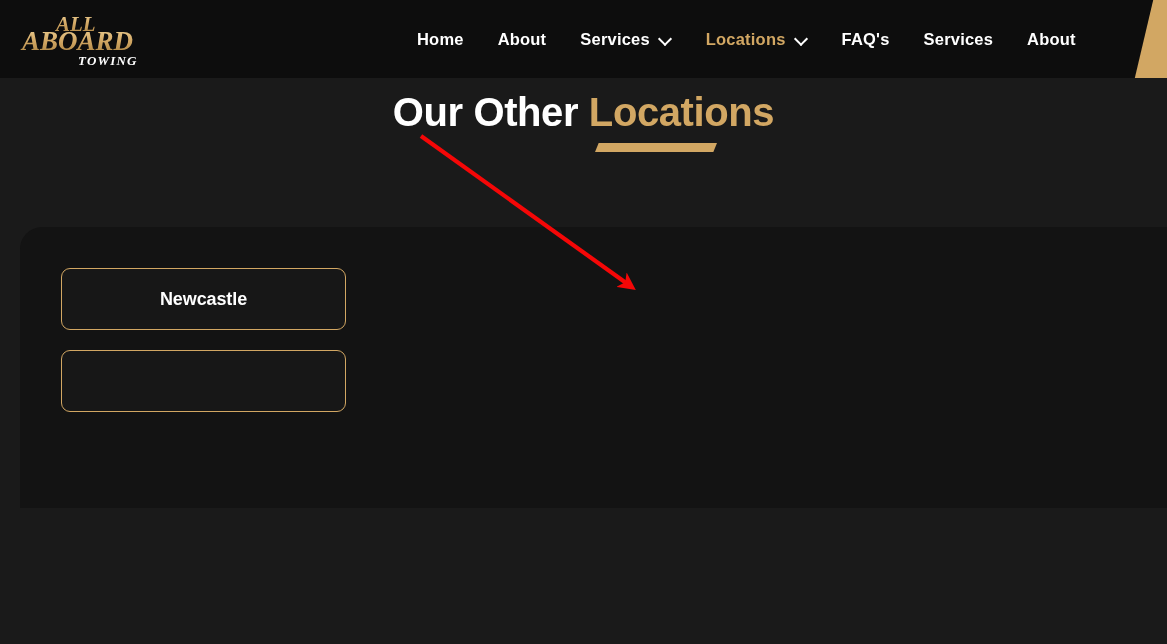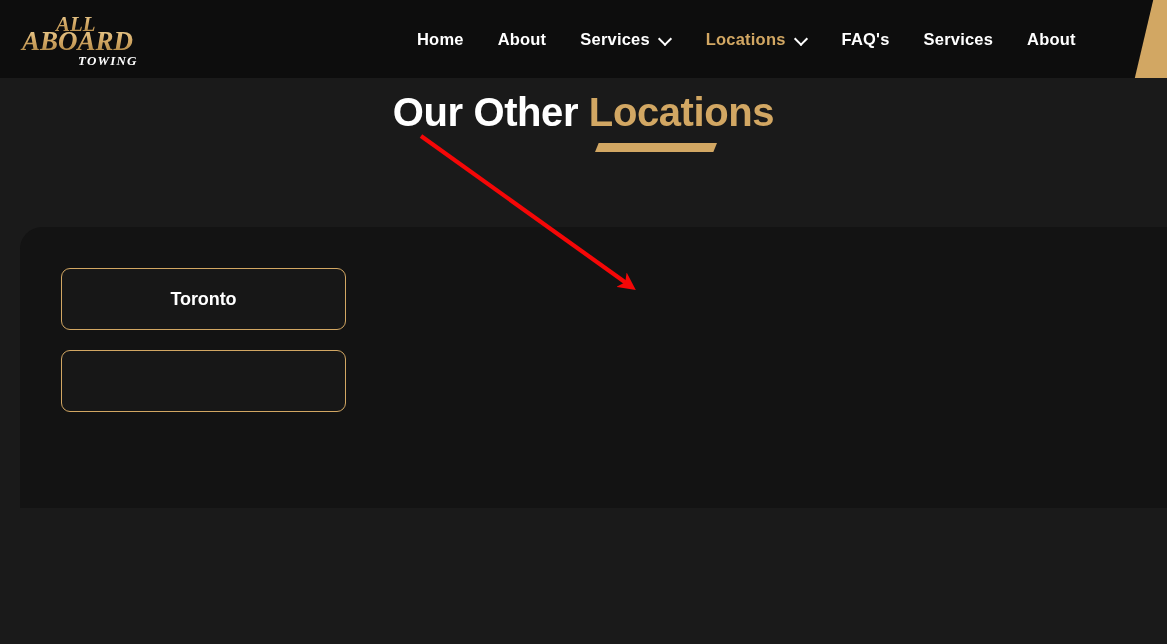--- a/index.html
+++ b/index.html
@@ -234,25 +234,25 @@
   </header>
 
   <h1 id="page-title">
     <span>Our Other </span><span class="accent">Locations</span>
   </h1>
   <div id="title-underline"></div>
 
   <section id="locations-panel">
     <div id="locations-list">
 
-
-
       <div class="location-button">
-        <span class="location-label">Toronto</span>
-      </div>
+        <span class="location-label">Newcastle</span>
+      </div>
+
+
 
 
       <div class="location-button">
         <span class="location-label"></span>
       </div>
 
     </div>
   </section>
 
   <svg id="annotation-arrow">

